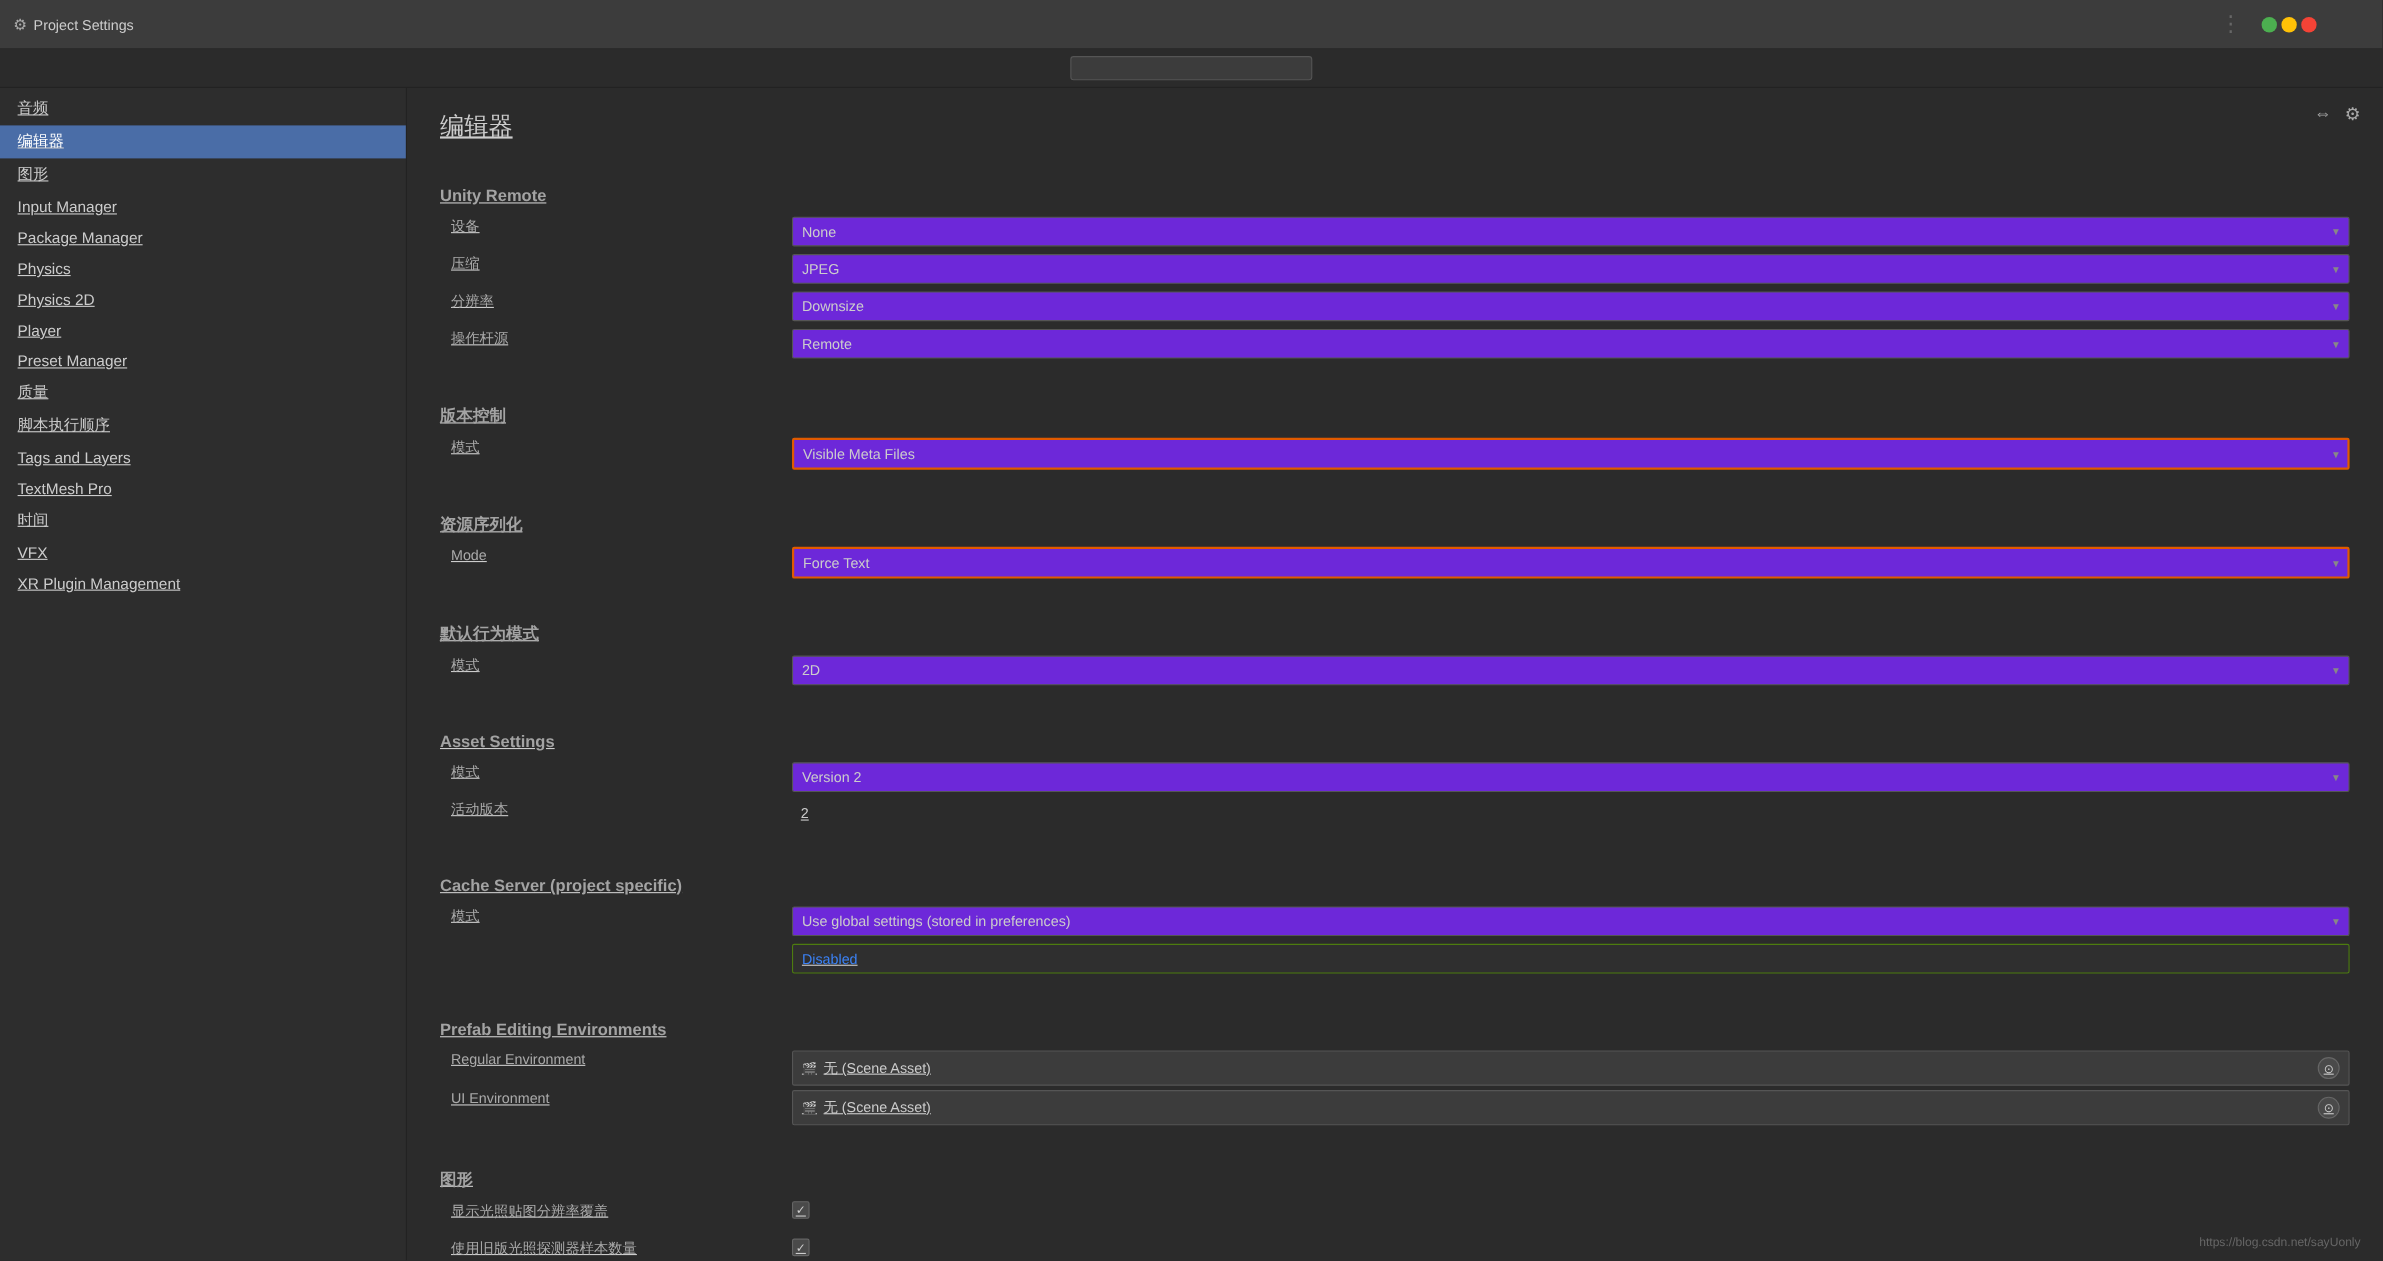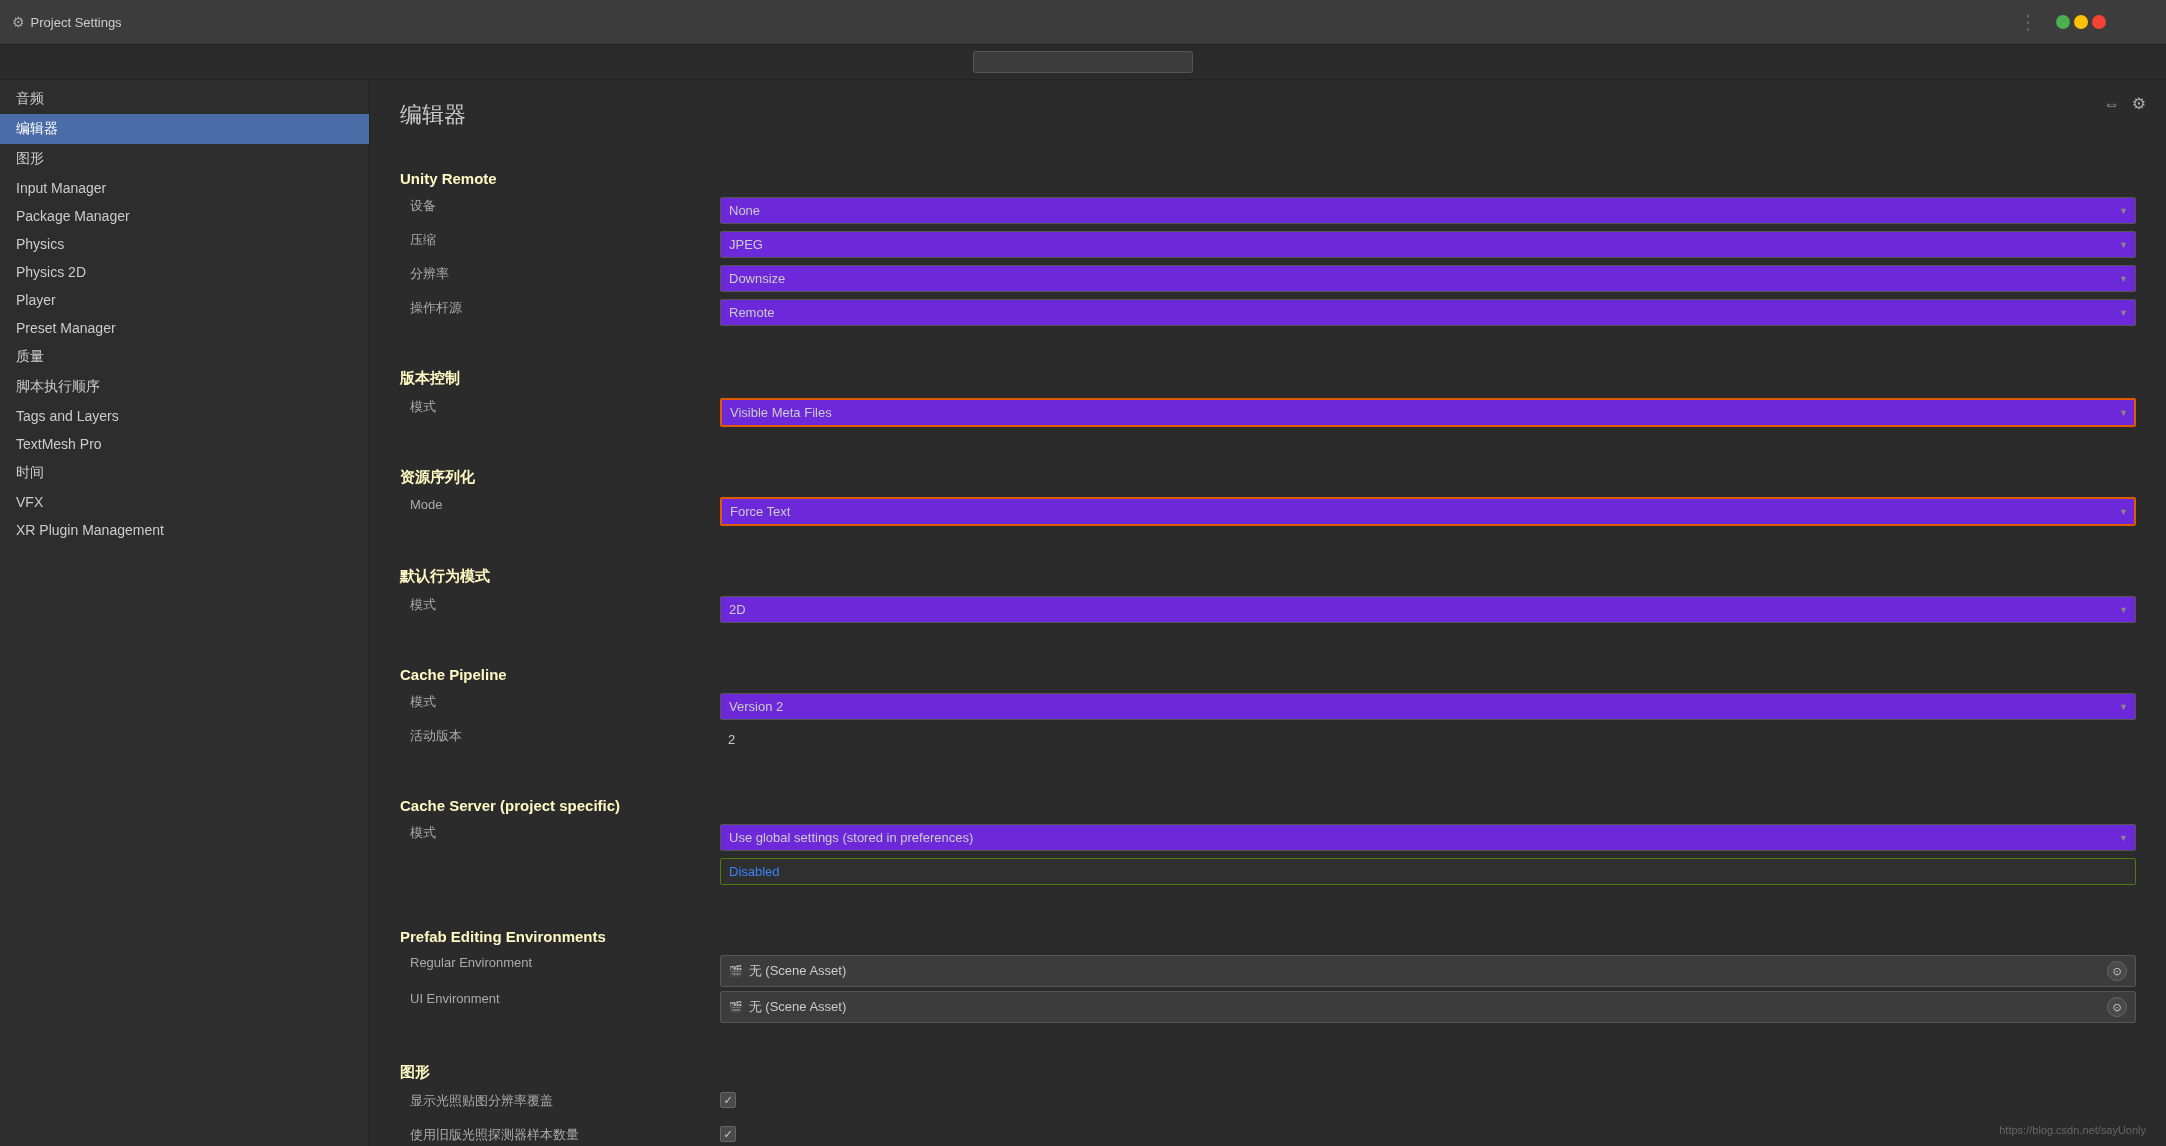--- a/index.html
+++ b/index.html
@@ -59,20 +59,21 @@
     }
     .dot-green { background: #4caf50; }
     .dot-yellow { background: #ffc107; }
     .dot-red { background: #f44336; }
 
     
     .main-layout {
       display: flex;
       flex: 1;
       overflow: hidden;
+      text-decoration: underline;
     }
 
     
     .sidebar {
       width: 370px;
       background: #2d2d2d;
       border-right: 1px solid #222;
       flex-shrink: 0;
       overflow-y: auto;
       padding-top: 4px;
@@ -102,21 +103,21 @@
       font-size: 22px;
       color: #cccccc;
       margin-bottom: 20px;
       font-weight: normal;
     }
 
     
     .section-header {
       font-size: 15px;
       font-weight: bold;
-      color: #fef9c3;
+      color: #a3a3a3;
       margin-top: 40px;
       margin-bottom: 10px;
     }
 
     
     .setting-row {
       display: flex;
       align-items: flex-start;
       min-height: 30px;
       margin-bottom: 4px;
@@ -429,21 +430,21 @@
       <div class="setting-label"><span>模式</span></div>
       <div class="setting-value">
         <div class="dropdown-wrapper">
           <select class="dropdown">
             <option>2D</option>
           </select>
         </div>
       </div>
     </div>
 
-    <div class="section-header">Cache Pipeline</div>
+    <div class="section-header">Asset Settings</div>
 
     <div class="setting-row">
       <div class="setting-label"><span>模式</span></div>
       <div class="setting-value">
         <div class="dropdown-wrapper">
           <select class="dropdown">
             <option>Version 2</option>
           </select>
         </div>
       </div>

